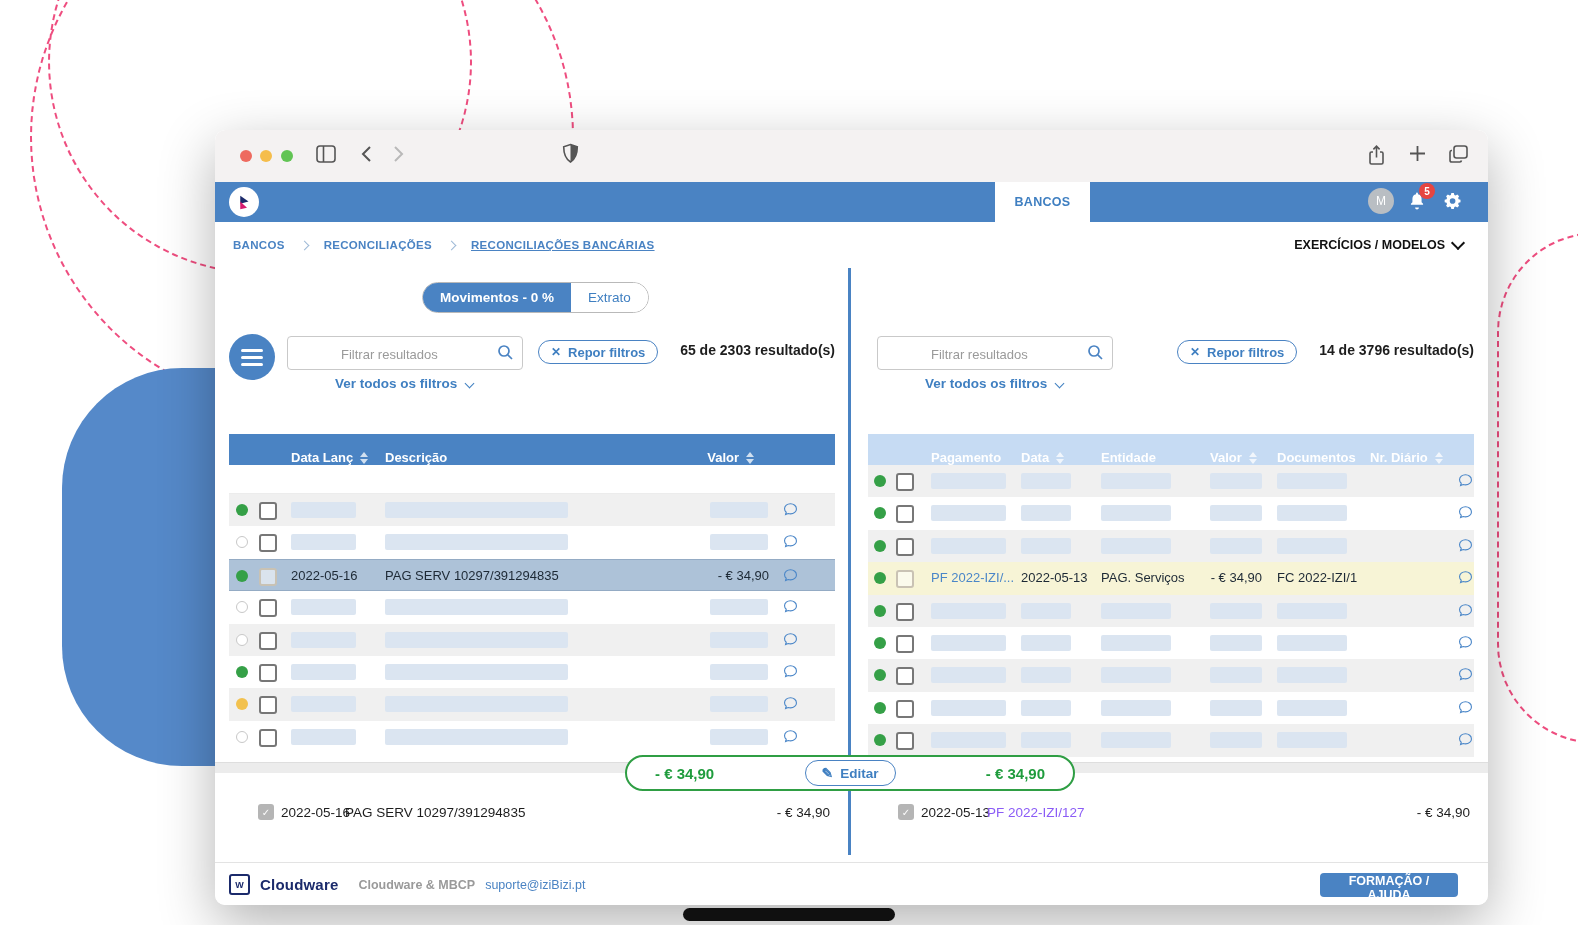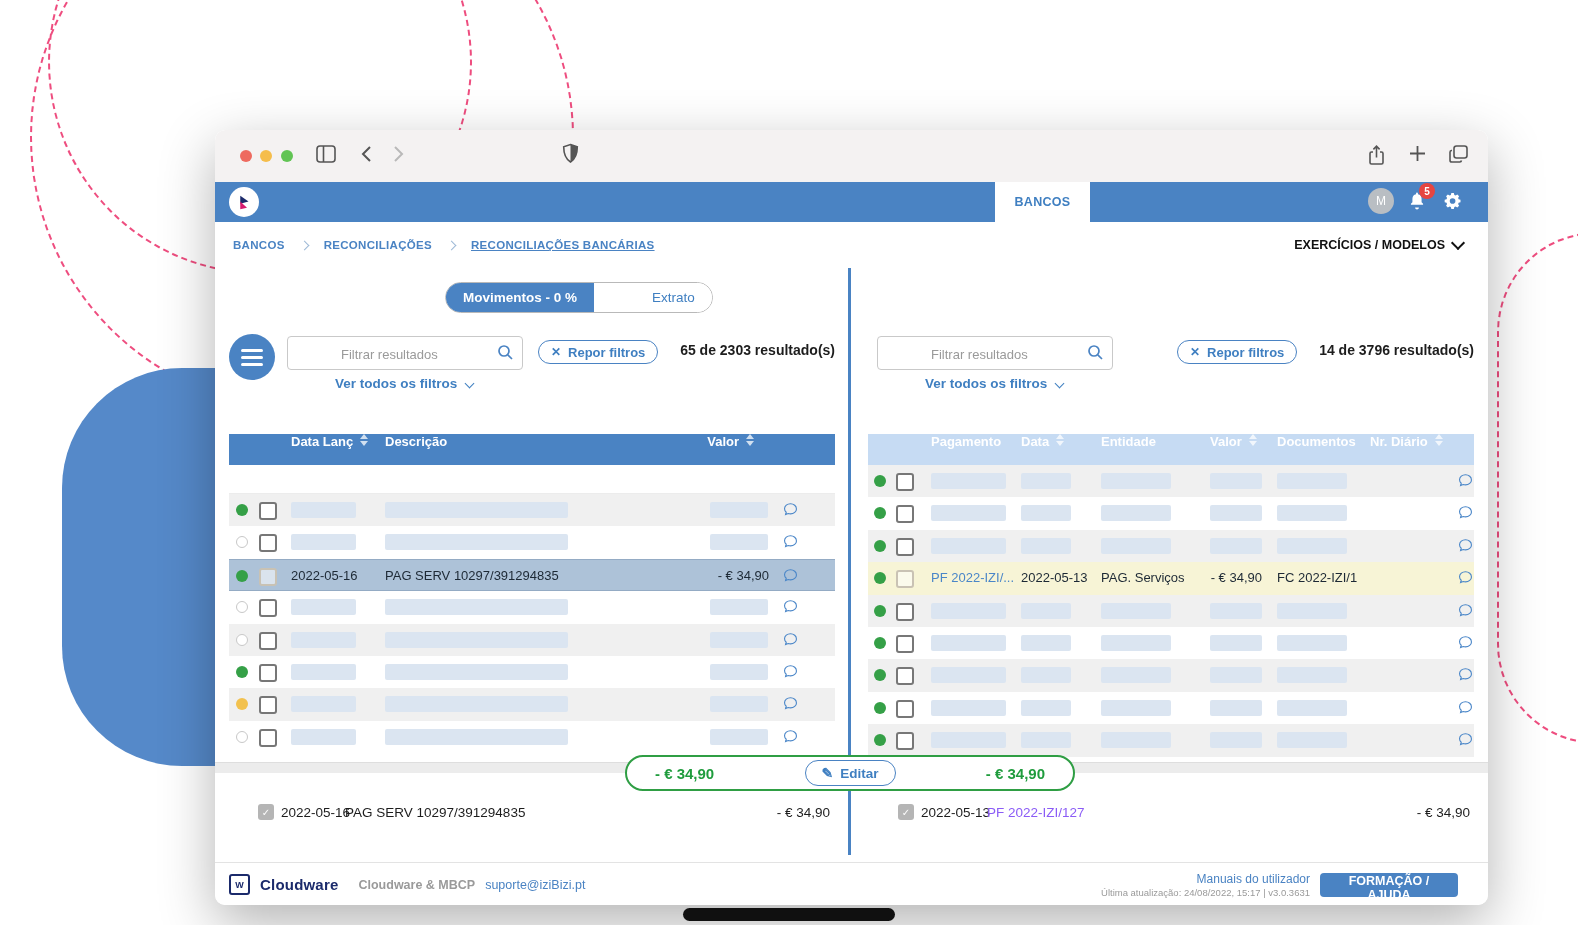--- a/index.html
+++ b/index.html
@@ -81,21 +81,21 @@
          font-size:13px;font-weight:600;display:flex;align-items:center;gap:7px;padding:0 12px;cursor:pointer;}
   .repor .x{font-size:12px;font-weight:bold;}
   .results{position:absolute;top:74px;font-size:14px;font-weight:600;color:#1d1d1d;text-align:right;}
   .allfilters{position:absolute;top:108px;width:234px;text-align:center;color:#3f7fc1;font-size:13.5px;font-weight:bold;cursor:pointer;}
   .allfilters .chev{width:6px;height:6px;border-color:#3f7fc1;margin-left:5px;margin-bottom:1px;}
 
   
   .thead{position:absolute;left:0;top:166px;width:606px;height:31px;}
   .thead.dark{background:#4a83c3;}
   .thead.light{background:#c6dbf3;}
-  .hcell{position:absolute;top:0;height:31px;display:flex;color:#fff;font-size:13px;font-weight:bold;}
+  .hcell{position:absolute;top:8px;height:31px;display:flex;align-items:center;color:#fff;font-size:13px;font-weight:bold;}
   .sort{display:inline-flex;flex-direction:column;gap:2px;margin-left:7px;cursor:pointer;}
   .sort i{width:0;height:0;border-left:4px solid transparent;border-right:4px solid transparent;}
   .sort .up{border-bottom:5px solid rgba(255,255,255,.75);}
   .sort .dn{border-top:5px solid rgba(255,255,255,.75);}
   .spacer-row{position:absolute;left:0;top:197px;width:606px;height:28px;background:#fff;border-bottom:1px solid #ececec;}
   .rows{position:absolute;left:0;width:606px;}
   #left-rows{top:226px;}
   #right-rows{top:197px;}
   .row{position:relative;width:606px;height:32.4px;}
   .row.gray{background:#f0f0f0;}
@@ -230,21 +230,21 @@
         <span class="bc-item cur">RECONCILIAÇÕES BANCÁRIAS</span>
       </div>
     <div class="exercicios">
       <span>EXERCÍCIOS / MODELOS</span>
       <span class="chev down black"></span>
     </div>
   </div>
 
   <div class="panel" id="panel-left">
     <div class="pcontent">
-      <div class="segs" id="tabs-left" style="left:216px;gap:41px;">
+      <div class="segs" id="tabs-left" style="left:193px;">
           <span class="seg active">Movimentos - 0 %</span>
           <span class="seg normal">Extrato</span>
         </div>
       <div class="hamb">
           <i></i>
           <i></i>
           <i></i>
         </div>
       <div class="finput" style="left:58px;">
         <input placeholder="Filtrar resultados" style="">
@@ -559,20 +559,16 @@
     <span class="sumval" style="left:474px;width:145px;">- € 34,90</span>
   </div>
 
   <div class="footer">
     <div class="fleft">
       <span class="cwlogo">W</span>
       <span class="cwname">Cloudware</span>
       <span class="fpart">Cloudware &amp; MBCP</span>
       <span class="femail">suporte@iziBizi.pt</span>
     </div>
-    <div class="fright">
-      <span class="fmanuals">Manuais do utilizador</span>
-      <span class="fupdate">Última atualização: 24/08/2022, 15:17 | v3.0.3631</span>
-    </div>
     <button class="fhelp">FORMAÇÃO / AJUDA</button>
   </div>
 
 </div>
 
 </body></html>

